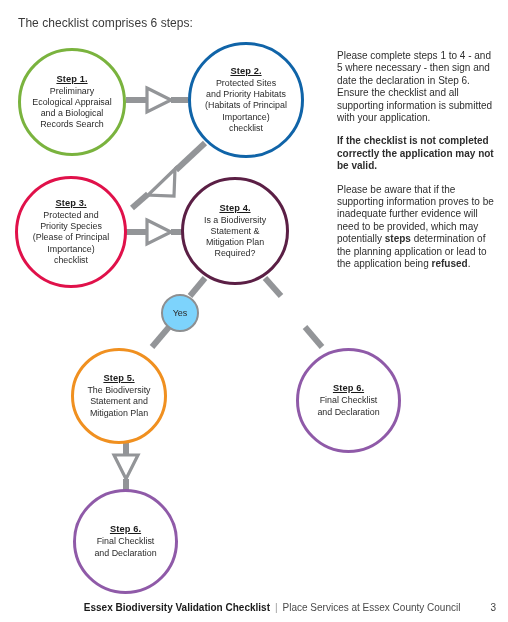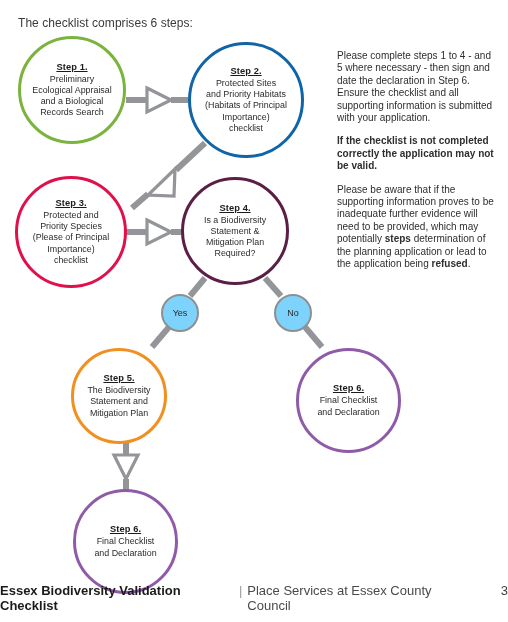--- a/index.html
+++ b/index.html
@@ -55,21 +55,22 @@
   
   #copy { position:absolute; left:337px; top:50px; width:160px; }
   #copy p { margin:0 0 11px 0; font-size:10px; line-height:12.4px; color:#2e2e2e; }
   #copy p.strong { font-weight:bold; }
   #copy b { font-weight:bold; }
 
   
   #footer {
     position:absolute; left:0; right:0; bottom:9px;
     display:flex; align-items:baseline; justify-content:flex-end;
-    font-size:13px; color:#3f3f3f;
+    padding-right:12px;
+    font-size:10px; color:#3f3f3f;
   }
   #footer .f-bold { font-weight:bold; color:#1b1b1b; }
   #footer .f-sep { margin:0 5px; color:#9a9a9a; }
   #footer .f-sub { color:#4a4a4a; }
   #footer .f-page { margin-left:30px; color:#3f3f3f; }
 </style>
 </head>
 <body>
 
 <div id="page">
@@ -102,21 +103,21 @@
     </g>
 
     <g stroke="#939598" fill="#ffffff" stroke-width="3.2" stroke-linejoin="miter">
       <polygon points="147,88 171,100 147,112"></polygon>
       <polygon points="175,169 148,195 174,196"></polygon>
       <polygon points="147,220 171,232 147,244"></polygon>
       <polygon points="114,455 138,455 126,479"></polygon>
     </g>
   </svg>
 
-  <div class="node" style="left:18px; top:36px; width:108px; height:108px; border:3.4px solid #7ab33e;">
+  <div class="node" style="left:18px; top:48px; width:108px; height:108px; border:3.4px solid #7ab33e;">
     <div class="title">Step 1.</div>
     <div class="body">
       <div>Preliminary</div>
       <div>Ecological Appraisal</div>
       <div>and a Biological</div>
       <div>Records Search</div>
     </div>
   </div>
 
   <div class="node" style="left:188px; top:42px; width:116px; height:116px; border:3.6px solid #1064a8;">
@@ -148,23 +149,20 @@
       <div>Statement &amp;</div>
       <div>Mitigation Plan</div>
       <div>Required?</div>
     </div>
   </div>
 
   <div class="decision" style="left:161px; top:294px; width:38px; height:38px;">
     <span>Yes</span>
   </div>
 
-  <div class="decision" style="left:274px; top:294px; width:38px; height:38px;">
-    <span>No</span>
-  </div>
 
   <div class="node" style="left:71px; top:348px; width:96px; height:96px; border:3.4px solid #f09020;">
     <div class="title">Step 5.</div>
     <div class="body">
       <div>The Biodiversity</div>
       <div>Statement and</div>
       <div>Mitigation Plan</div>
     </div>
   </div>
 

